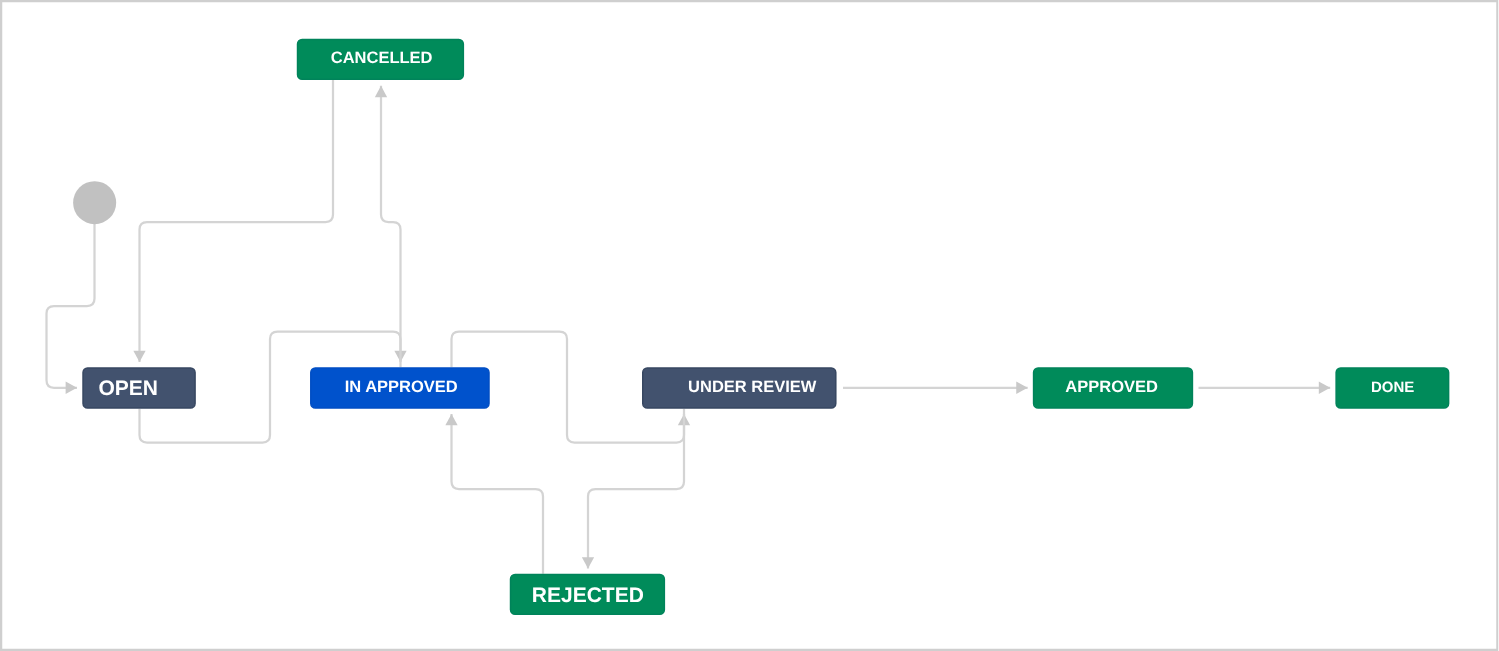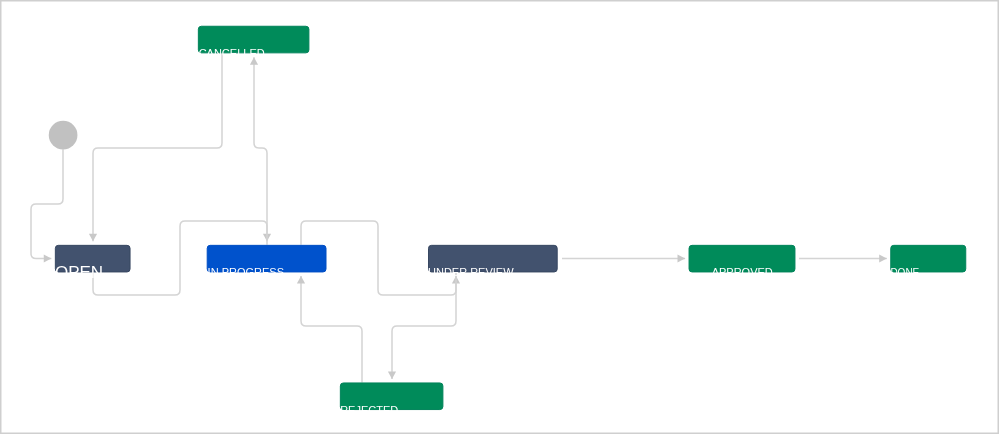--- a/index.html
+++ b/index.html
@@ -1,22 +1,22 @@
 <!DOCTYPE html>
 <html><head>
 <meta charset="utf-8">
 <title>Workflow Status Diagram</title>
 <style>
   html,body{margin:0;padding:0;}
   body{width:999px;height:434px;background:#ffffff;overflow:hidden;
        font-family:"Liberation Sans",sans-serif;}
   #canvas{position:absolute;left:0;top:0;width:999px;height:434px;background:#ffffff;}
   #graph{position:absolute;left:0;top:0;display:block;}
-  .node-label{position:absolute;font-size:11px;font-weight:400;color:#ffffff;
-              white-space:nowrap;line-height:11px;margin-top:14px;}
+  .node-label{position:absolute;font-size:11px;font-weight:700;color:#ffffff;
+              white-space:nowrap;line-height:11px;text-align:center;}
 </style>
 </head>
 <body>
 
 <div id="canvas">
   <svg id="graph" viewBox="0 0 999 434" width="999" height="434">
     <rect id="canvas-border" x="0.75" y="0.75" width="997.5" height="432.5" fill="none" stroke-width="1.5" stroke="#CFCFCF"></rect>
     <g id="edge-group">
         <g>
           <path d="M 63.00 149.30 L 63.00 199.00 Q 63.00 204.00 58.00 204.00 L 36.00 204.00 Q 31.00 204.00 31.00 209.00 L 31.00 253.50 Q 31.00 258.50 36.00 258.50 L 51.35 258.50" fill="none" stroke="#D4D4D4" stroke-width="1.5" stroke-linecap="butt" stroke-linejoin="round"></path>
@@ -75,20 +75,20 @@
         <g>
           <rect x="890.75" y="245.35" width="75" height="26.6" rx="3" ry="3" fill="#008B5A" stroke="#00835A" stroke-width="1"></rect>
         </g>
         <g>
           <rect x="340.35" y="382.95" width="102.55" height="26.6" rx="3" ry="3" fill="#008B5A" stroke="#00835A" stroke-width="1"></rect>
         </g>
       </g>
   </svg>
   <div id="labels">
       <div class="node-label" style="left: 198.65px; width: 111.55px; top: 34.05px; color: rgb(255, 255, 255); font-size: 11px;">CANCELLED</div>
-      <div class="node-label" style="left: 54.95px; width: 61px; top: 253.15px; color: rgb(255, 255, 255); font-size: 17px;">OPEN</div>
-      <div class="node-label" style="left: 207.6px; width: 119.8px; top: 253.15px; color: rgb(255, 255, 255); font-size: 11px;">IN PROGRESS</div>
+      <div class="node-label" style="left: 54.95px; width: 61px; top: 253.15px; color: rgb(255, 255, 255); font-size: 14px;">OPEN</div>
+      <div class="node-label" style="left: 207.6px; width: 119.8px; top: 253.15px; color: rgb(255, 255, 255); font-size: 11px;">IN APPROVED</div>
       <div class="node-label" style="left: 428px; width: 147px; top: 253.15px; color: rgb(255, 255, 255); font-size: 11px;">UNDER REVIEW</div>
-      <div class="node-label" style="left: 687.65px; width: 106.9px; top: 253.15px; color: rgb(255, 255, 255); font-size: 11px; padding-left: 24px;">APPROVED</div>
+      <div class="node-label" style="left: 687.65px; width: 106.9px; top: 253.15px; color: rgb(255, 255, 255); font-size: 11px;">APPROVED</div>
       <div class="node-label" style="left: 890.4px; width: 76px; top: 253.15px; color: rgb(255, 255, 255); font-size: 10px;">DONE</div>
-      <div class="node-label" style="left: 340.15px; width: 103.55px; top: 390.75px; color: rgb(255, 255, 255); font-size: 11px;">REJECTED</div>
+      <div class="node-label" style="left: 340.15px; width: 103.55px; top: 390.75px; color: rgb(255, 255, 255); font-size: 14px;">REJECTED</div>
     </div>
 </div>
 
 </body></html>

